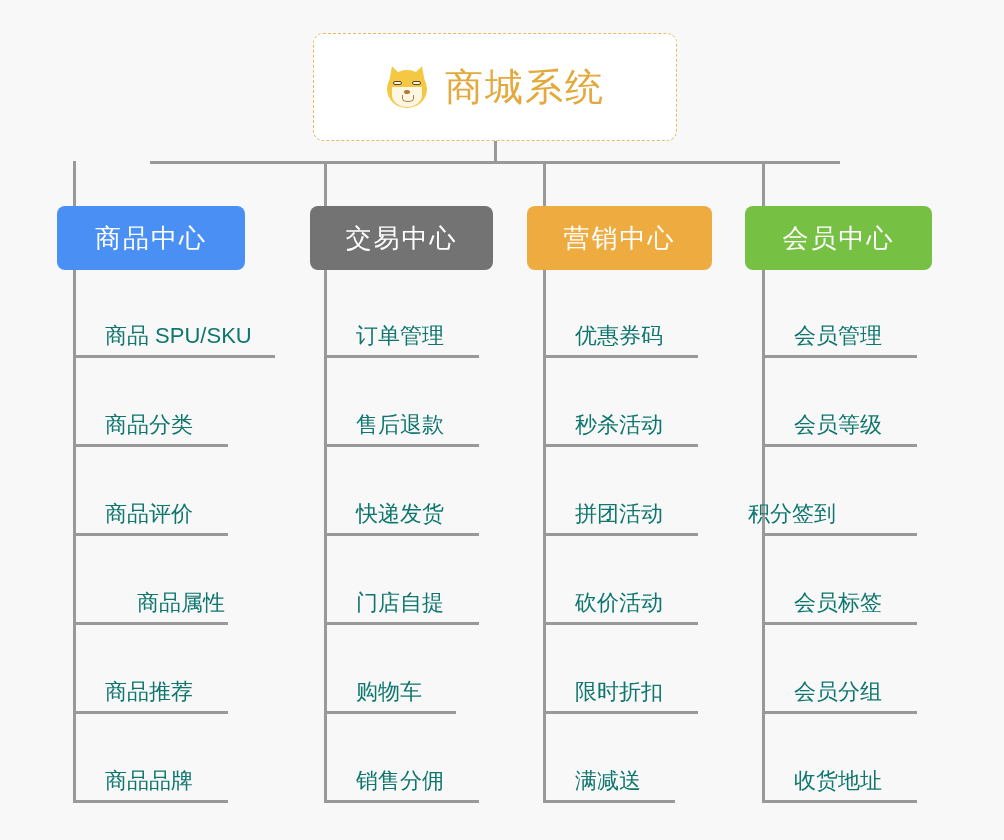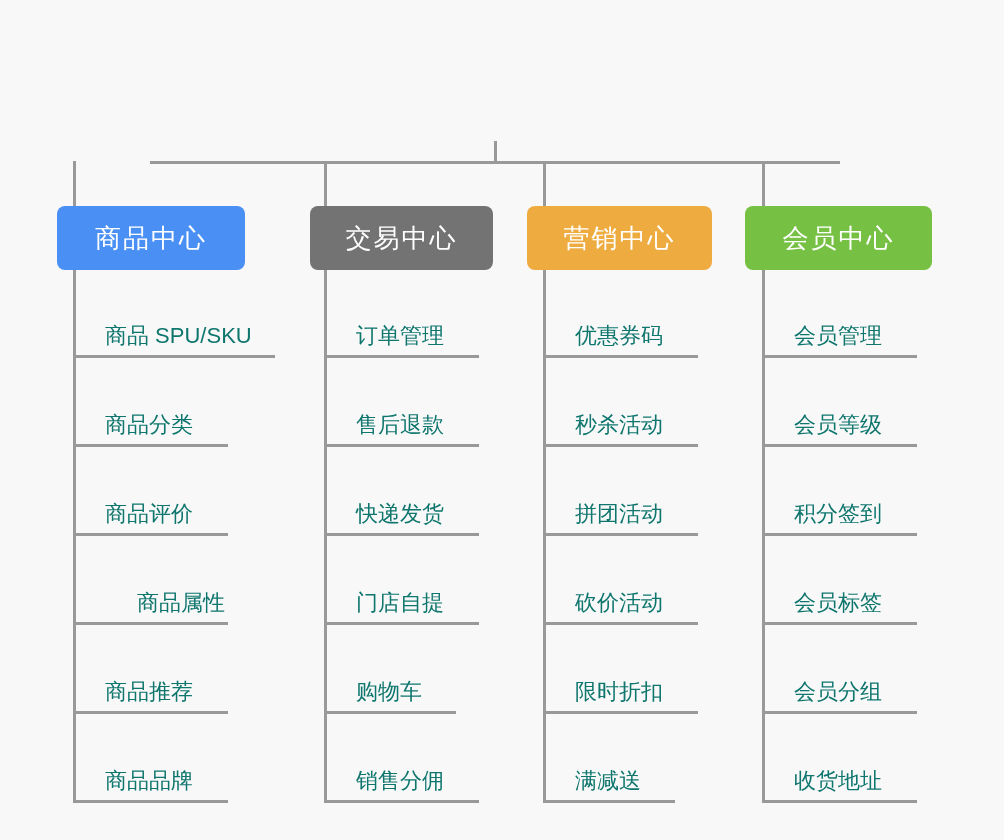--- a/index.html
+++ b/index.html
@@ -157,20 +157,35 @@
     font-size: 22px;
     line-height: 1;
     white-space: nowrap;
   }
 </style>
 </head>
 <body>
 
 <div id="mindmap">
 
+  <div class="root-node">
+    <span class="root-emoji">
+      <span class="dog">
+        <span class="ear l"></span>
+        <span class="ear r"></span>
+        <span class="head"></span>
+        <span class="muzzle"></span>
+        <span class="eye l"></span>
+        <span class="eye r"></span>
+        <span class="nose"></span>
+        <span class="mouth"></span>
+      </span>
+    </span>
+    <span class="root-title">商城系统</span>
+  </div>
 
   <div class="conn conn-v-root"></div>
   <div class="conn conn-h-bus"></div>
 
   <div id="branches">
       <div class="conn conn-v-drop" style="left: 73px;"></div>
       <div class="cat-header" style="left: 57px; width: 188px; background: rgb(74, 144, 244);">商品中心</div>
       <div class="leaf-stem" style="left: 73px; height: 533px;"></div>
       <div class="leaf-underline" style="left: 73px; top: 355px; width: 202px;"></div>
       <div class="leaf-label" style="left: 105px; top: 325px;">商品 SPU/SKU</div>
@@ -215,21 +230,21 @@
       <div class="leaf-underline" style="left: 543px; top: 800px; width: 132px;"></div>
       <div class="leaf-label" style="left: 575px; top: 770px;">满减送</div>
       <div class="conn conn-v-drop" style="left: 762px;"></div>
       <div class="cat-header" style="left: 745px; width: 187px; background: rgb(118, 192, 67);">会员中心</div>
       <div class="leaf-stem" style="left: 762px; height: 533px;"></div>
       <div class="leaf-underline" style="left: 762px; top: 355px; width: 155px;"></div>
       <div class="leaf-label" style="left: 794px; top: 325px;">会员管理</div>
       <div class="leaf-underline" style="left: 762px; top: 444px; width: 155px;"></div>
       <div class="leaf-label" style="left: 794px; top: 414px;">会员等级</div>
       <div class="leaf-underline" style="left: 762px; top: 533px; width: 155px;"></div>
-      <div class="leaf-label" style="left: 794px; top: 503px; text-align: center;">积分签到</div>
+      <div class="leaf-label" style="left: 748px; top: 503px; text-align: center;">积分签到</div>
       <div class="leaf-underline" style="left: 762px; top: 622px; width: 155px;"></div>
       <div class="leaf-label" style="left: 794px; top: 592px;">会员标签</div>
       <div class="leaf-underline" style="left: 762px; top: 711px; width: 155px;"></div>
       <div class="leaf-label" style="left: 794px; top: 681px;">会员分组</div>
       <div class="leaf-underline" style="left: 762px; top: 800px; width: 155px;"></div>
       <div class="leaf-label" style="left: 794px; top: 770px;">收货地址</div>
     </div>
 
 </div>
 

